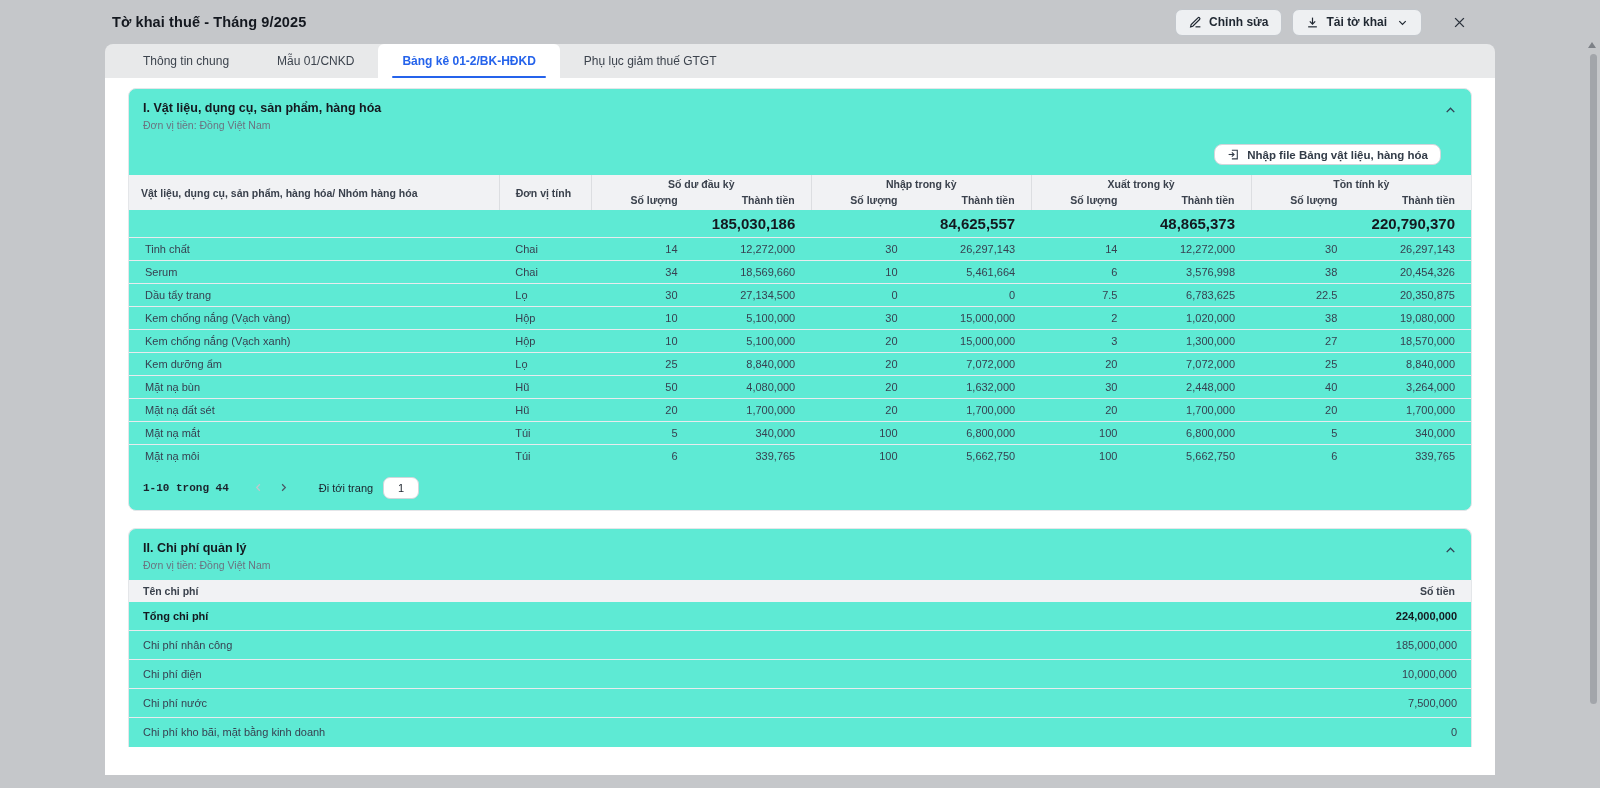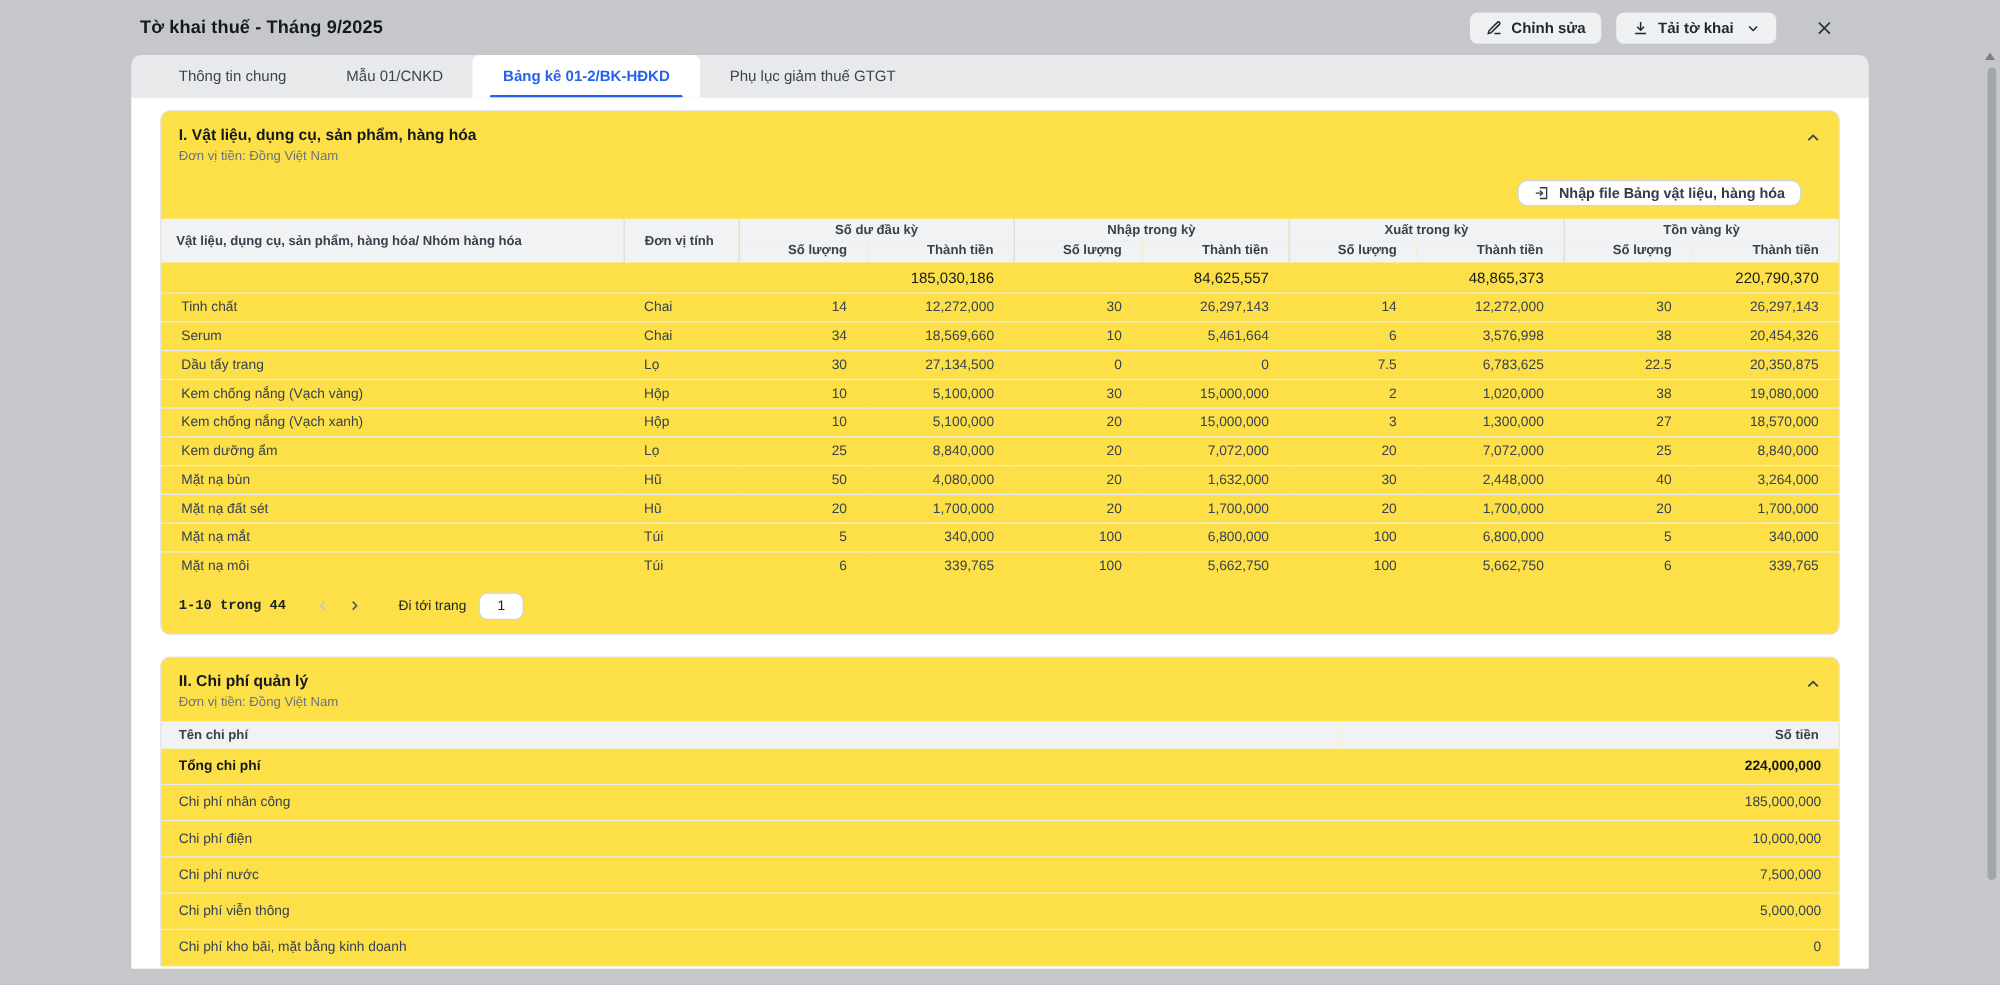--- a/index.html
+++ b/index.html
@@ -15,21 +15,21 @@
   .close-x { margin-left:16px; display:inline-flex; align-items:center; justify-content:center; width:22px; height:22px; color:#2b323c; cursor:pointer; }
 
   
   .tab-strip { position:absolute; left:105px; top:44px; width:1390px; height:34px; background:#e8e9ea; border-radius:8px 8px 0 0; display:flex; align-items:stretch; padding-left:14px; }
   .tab { display:flex; align-items:center; padding:0 24px; font-size:12px; color:#3c434d; cursor:pointer; position:relative; }
   .tab.active { background:#ffffff; color:#2563eb; font-weight:bold; border-radius:6px 6px 0 0; }
   .tab.active::after { content:""; position:absolute; left:14px; right:14px; bottom:0; height:2.5px; background:#2563eb; border-radius:2px; }
 
   
   .content { position:absolute; left:105px; top:78px; width:1390px; height:697px; background:#ffffff; overflow:hidden; }
-  .card { margin:10px 23px 0; border:1px solid #e4e6e9; border-radius:8px; padding-top:10px; background:#fde047; }
+  .card { margin:10px 23px 0; border:1px solid #e4e6e9; border-radius:8px; padding-top:10px; background:#5eead4; }
   .card-head { display:flex; align-items:flex-start; padding:2px 14px 0; }
   .card-titles .card-title { font-size:12.5px; font-weight:bold; color:#14181f; }
   .card-titles .card-sub { font-size:10.5px; color:#6b7280; margin-top:4px; }
   .collapse-btn { margin-left:auto; color:#334155; cursor:pointer; display:flex; align-items:center; padding-top:3px; }
 
   .import-row { display:flex; justify-content:flex-end; padding:13px 30px 10px; }
   .import-btn { display:inline-flex; align-items:center; gap:7px; height:21px; padding:0 12px; background:#fff; border:1px solid #d2d6db; border-radius:8px; font-size:11.5px; font-weight:bold; color:#333c48; cursor:pointer; }
 
   
   table.inv { width:100%; border-collapse:collapse; table-layout:fixed; }
@@ -38,21 +38,21 @@
   table.inv thead tr.sub th { height:15px; text-align:right; padding-top:1px; padding-bottom:4px; }
   th.h-item { text-align:left !important; padding-left:12px !important; }
   th.h-unit { text-align:left !important; }
   .gb { border-left:1px solid #dcdee1; }
   table.inv td { font-size:11px; color:#374151; padding:5px 16px; height:23px; }
   table.inv tbody tr { border-top:1px solid #e9ebee; }
   table.inv tbody tr:first-child { border-top:none; }
   td.c-name { padding-left:12px; text-align:left; }
   td.c-unit { text-align:left; }
   td.c-num { text-align:right; }
-  tr.totals td { font-weight:normal; color:#14181f; font-size:12px; }
+  tr.totals td { font-weight:bold; color:#14181f; font-size:15px; }
 
   .pagination { display:flex; align-items:center; padding:9px 14px 11px; font-size:11px; color:#1b222c; }
   .pg-range { font-weight:bold;font-family:Liberation Mono, monospace; }
   .pg-nav { display:flex; align-items:center; gap:14px; margin-left:24px; }
   .pg-prev { color:#c3c7cc; cursor:default; display:flex; }
   .pg-next { color:#4b5563; cursor:pointer; display:flex; }
   .pg-goto { margin-left:30px; color:#1b222c; }
   .pg-input { width:36px; height:22px; margin-left:10px; border:1px solid #d2d6db; border-radius:7px; text-align:center; font-size:11px; color:#1b222c; font-family:inherit; }
 
   
@@ -160,21 +160,21 @@
         <col style="width:100px">
           <col style="width:115px">
       </colgroup>
       <thead>
         <tr class="grp">
           <th rowspan="2" class="h-item">Vật liệu, dụng cụ, sản phẩm, hàng hóa/ Nhóm hàng hóa</th>
           <th rowspan="2" class="h-unit gb">Đơn vị tính</th>
           <th colspan="2" class="gb">Số dư đầu kỳ</th>
           <th colspan="2" class="gb">Nhập trong kỳ</th>
           <th colspan="2" class="gb">Xuất trong kỳ</th>
-          <th colspan="2" class="gb">Tồn vàng kỳ</th>
+          <th colspan="2" class="gb">Tồn tính kỳ</th>
         </tr>
         <tr class="sub">
           <th class="gb">Số lượng</th>
           <th>Thành tiền</th>
           <th class="gb">Số lượng</th>
           <th>Thành tiền</th>
           <th class="gb">Số lượng</th>
           <th>Thành tiền</th>
           <th class="gb">Số lượng</th>
           <th>Thành tiền</th>
@@ -368,24 +368,20 @@
           </tr>
           <tr>
             <td class="e-name">Chi phí điện</td>
             <td class="e-amt">10,000,000</td>
           </tr>
           <tr>
             <td class="e-name">Chi phí nước</td>
             <td class="e-amt">7,500,000</td>
           </tr>
           <tr>
-            <td class="e-name">Chi phí viễn thông</td>
-            <td class="e-amt">5,000,000</td>
-          </tr>
-          <tr>
             <td class="e-name">Chi phí kho bãi, mặt bằng kinh doanh</td>
             <td class="e-amt">0</td>
           </tr>
         </tbody>
     </table>
   </div>
 
 </div>
 
 <div class="scroll-up"></div>

